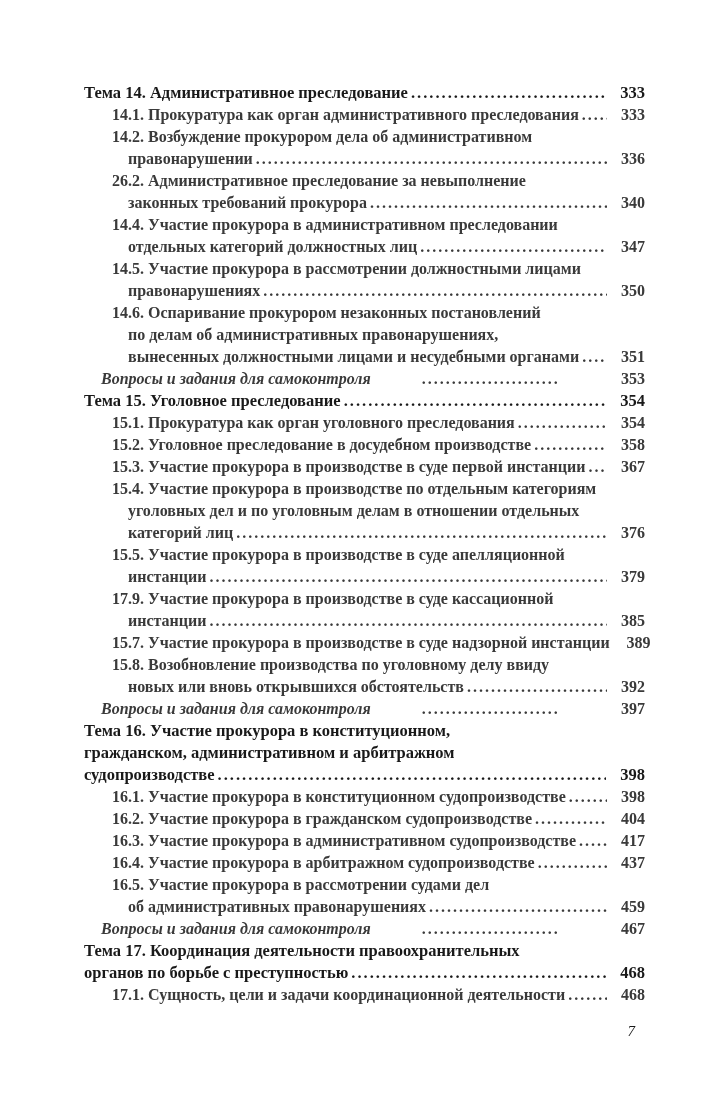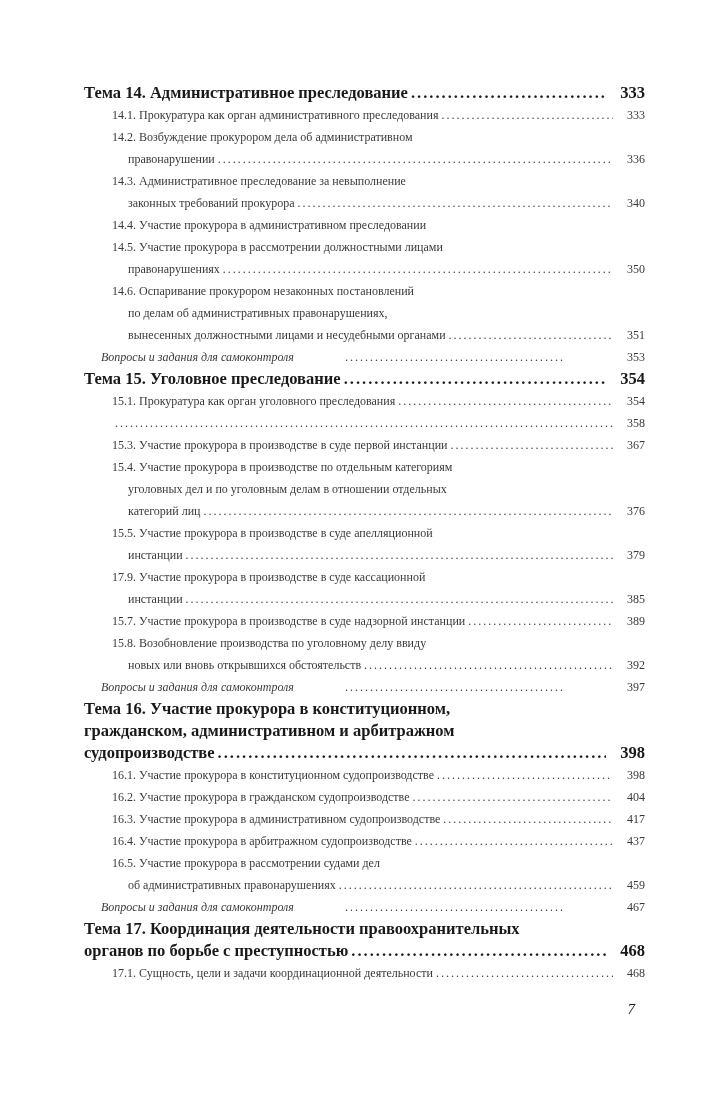--- a/index.html
+++ b/index.html
@@ -18,22 +18,23 @@
     overflow: hidden;
   }
   .page {
     width: 726px; height: 1115px;
     padding: 82px 81px 0 84px;
   }
   .toc-line {
     display: flex;
     align-items: baseline;
     line-height: 22px;
-    font-size: 12px;
+    font-size: 16px;
     color: var(--text-color);
+    font-weight: bold;
   }
   .toc-text {
     flex: 0 0 auto;
     white-space: nowrap;
   }
   .dots {
     flex: 1 1 auto;
     min-width: 0;
     overflow: hidden;
     white-space: nowrap;
@@ -97,37 +98,42 @@
 
   </div>
 
   <div class="toc-line indent-2 style-item">
     <span class="toc-text">правонарушении</span>
     <span class="dots"></span>
     <span class="toc-page">336</span>
   </div>
 
   <div class="toc-line indent-1 style-item">
-    <span class="toc-text">14.3. Административное преследование за невыполнение</span>
+    <span class="toc-text">26.2. Административное преследование за невыполнение</span>
     <span class="dots" style="visibility: hidden;"></span>
 
   </div>
 
   <div class="toc-line indent-2 style-item">
     <span class="toc-text">законных требований прокурора</span>
     <span class="dots"></span>
     <span class="toc-page">340</span>
   </div>
 
   <div class="toc-line indent-1 style-item">
     <span class="toc-text">14.4. Участие прокурора в административном преследовании</span>
     <span class="dots" style="visibility: hidden;"></span>
 
   </div>
 
+  <div class="toc-line indent-2 style-item">
+    <span class="toc-text">отдельных категорий должностных лиц</span>
+    <span class="dots"></span>
+    <span class="toc-page">347</span>
+  </div>
 
   <div class="toc-line indent-1 style-item">
     <span class="toc-text">14.5. Участие прокурора в рассмотрении должностными лицами</span>
     <span class="dots" style="visibility: hidden;"></span>
 
   </div>
 
 
   <div class="toc-line indent-2 style-item">
     <span class="toc-text">правонарушениях</span>
@@ -165,20 +171,21 @@
     <span class="toc-page">354</span>
   </div>
 
   <div class="toc-line indent-1 style-item">
     <span class="toc-text">15.1. Прокуратура как орган уголовного преследования</span>
     <span class="dots"></span>
     <span class="toc-page">354</span>
   </div>
 
   <div class="toc-line indent-1 style-item">
+    <span class="toc-text">15.2. Уголовное преследование в досудебном производстве</span>
     <span class="dots"></span>
     <span class="toc-page">358</span>
   </div>
 
   <div class="toc-line indent-1 style-item">
     <span class="toc-text">15.3. Участие прокурора в производстве в суде первой инстанции</span>
     <span class="dots"></span>
     <span class="toc-page">367</span>
   </div>
 

